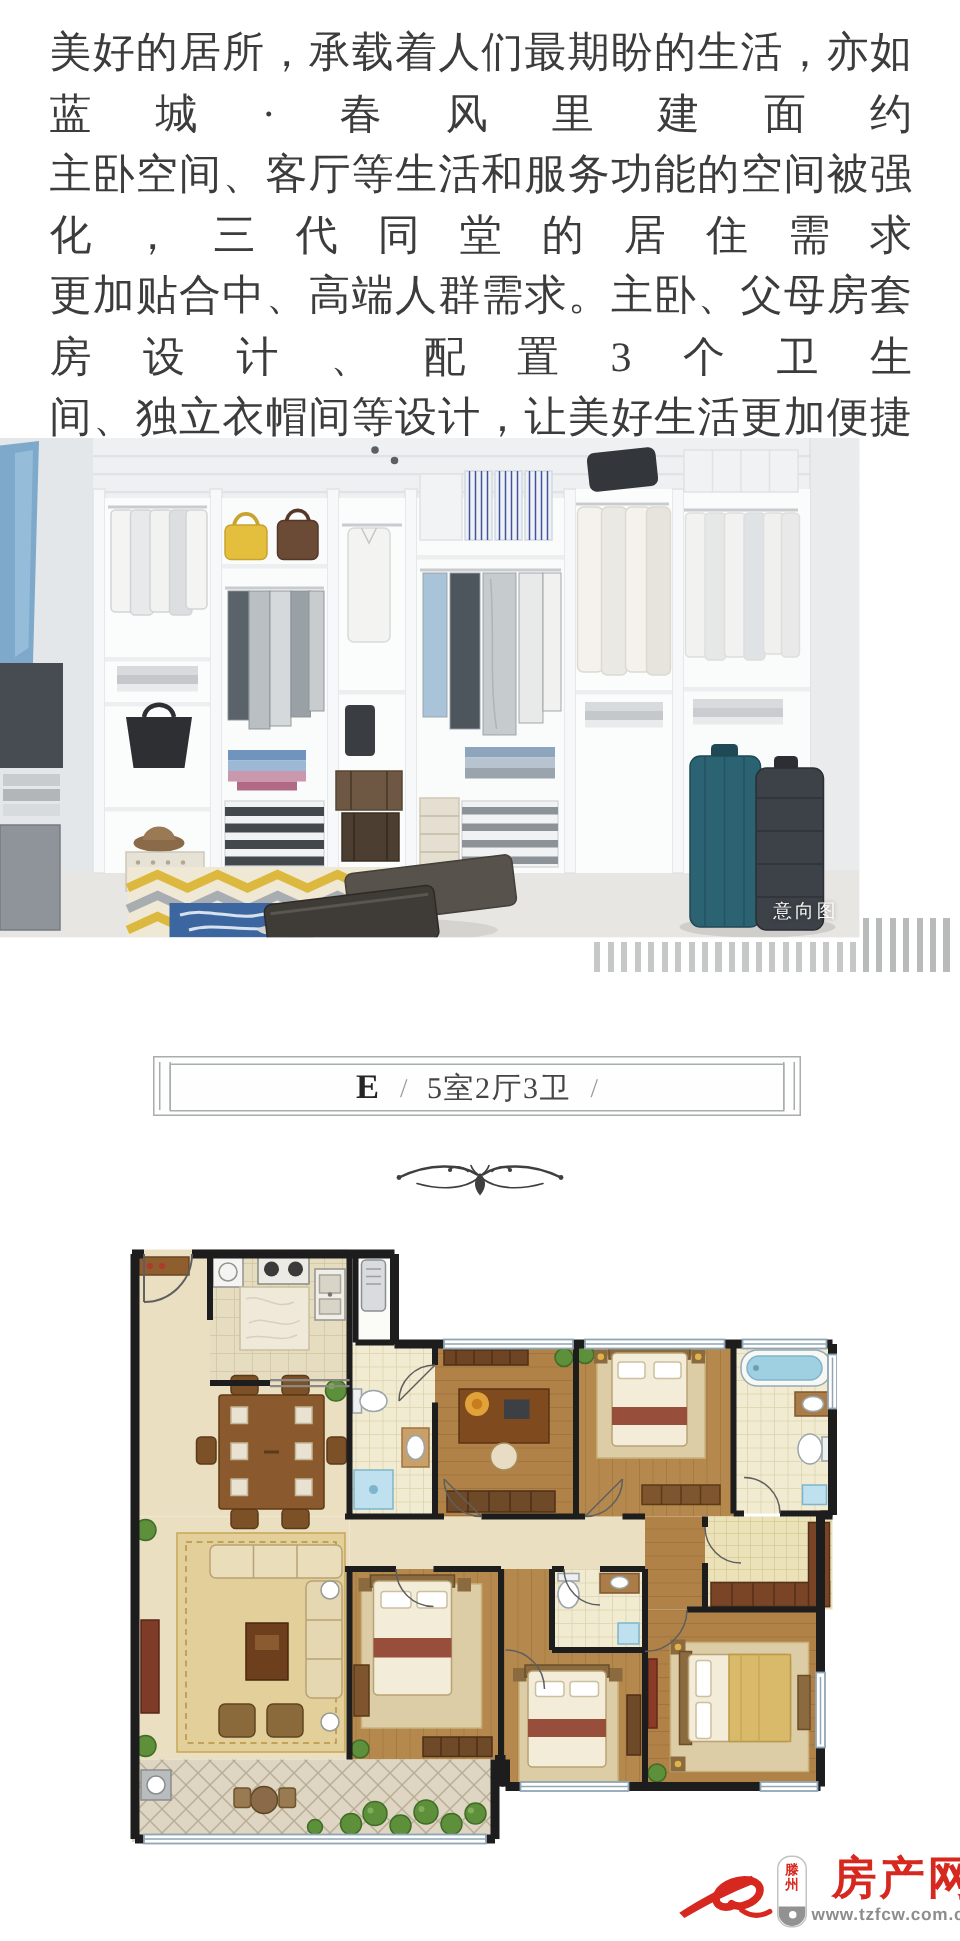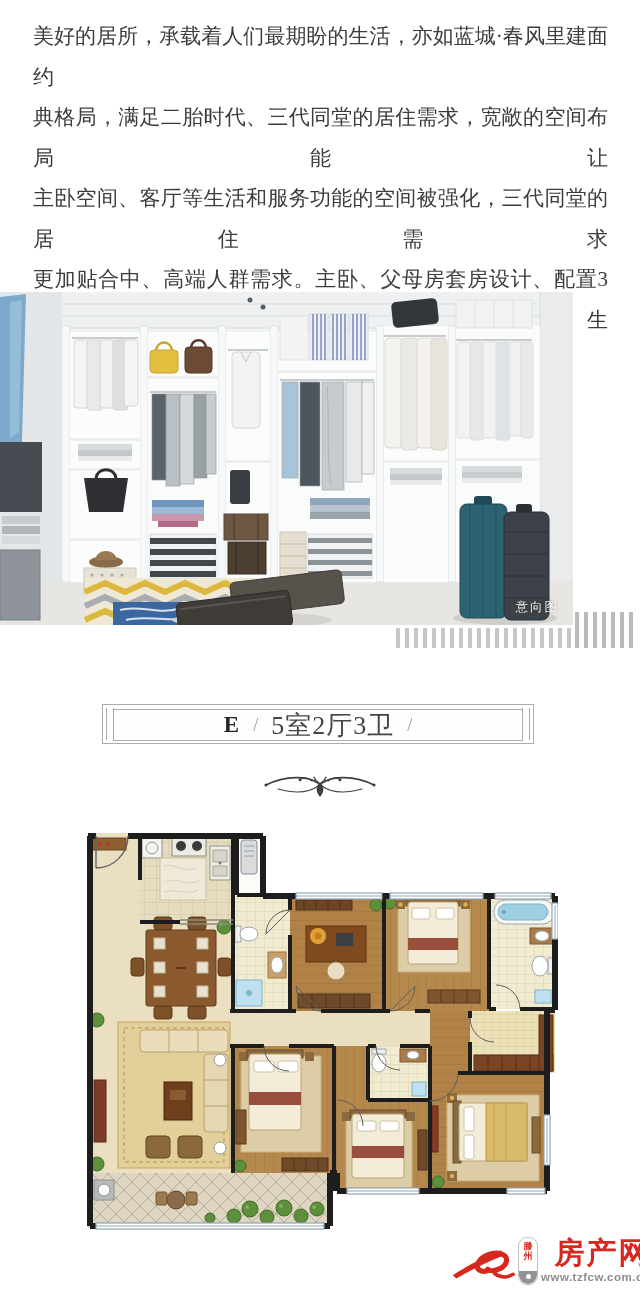--- a/index.html
+++ b/index.html
@@ -2,21 +2,21 @@
 <html><head>
 <meta charset="utf-8">
 <style>
   html,body{margin:0;padding:0;background:#ffffff;}
   .page{position:relative;width:640px;height:1294px;background:#ffffff;overflow:hidden;
         font-family:"Liberation Sans","DejaVu Sans",sans-serif;}
 
   
   .intro{position:absolute;left:33px;top:16px;width:575px;
          font-family:"Liberation Serif","DejaVu Serif",serif;
-         font-size:21px;line-height:40.5px;color:#3c3c3c;}
+         font-size:28px;line-height:40.5px;color:#3c3c3c;}
   .intro-line{text-align:justify;text-align-last:justify;white-space:normal;}
   .intro-line.last{text-align-last:left;}
 
   
   .photo{position:absolute;left:0;top:292px;width:573px;height:333px;overflow:hidden;background:#f2f3f4;}
   .photo svg{display:block;}
   .photo-caption{position:absolute;right:14px;bottom:9px;color:rgba(255,255,255,.93);
                  font-size:12.5px;letter-spacing:2px;text-shadow:0 0 3px rgba(0,0,0,.35);}
 
   
@@ -30,21 +30,21 @@
   .plaque{position:absolute;left:102px;top:704px;width:432px;height:40px;box-sizing:border-box;
           border:1px solid #a9adad;background:#fefefe;padding:4px 10px;}
   .plaque:before,.plaque:after{content:"";position:absolute;top:3px;bottom:3px;width:6px;
           border-left:1px solid #a9adad;border-right:1px solid #a9adad;}
   .plaque:before{left:3px;} .plaque:after{right:3px;}
   .plaque-inner{height:100%;border:1px solid #a9adad;display:flex;align-items:center;
           justify-content:center;gap:13px;
           font-family:"Liberation Serif","DejaVu Serif",serif;}
   .plaque-unit{font-size:23px;font-weight:bold;color:#262626;letter-spacing:1px;}
   .plaque-sep{font-size:18px;color:#9b9b9b;}
-  .plaque-text{font-size:26px;color:#454545;letter-spacing:1px;}
+  .plaque-text{font-size:20px;color:#454545;letter-spacing:1px;}
 
   
   .flourish{position:absolute;left:258px;top:768px;width:124px;height:32px;}
 
   
   .floorplan{position:absolute;left:84px;top:830px;width:474px;height:402px;}
 
   
   .logo{position:absolute;left:452px;top:1236px;width:188px;height:56px;display:flex;align-items:flex-start;}
   .logo-swoosh{width:68px;height:50px;margin-top:4px;flex:none;}
@@ -60,21 +60,20 @@
         font-family:"Liberation Sans","DejaVu Sans",sans-serif;}
   .logo-url{font-size:11.5px;font-weight:bold;color:#8d8d8d;letter-spacing:.5px;margin-top:1px;}
 </style>
 </head>
 <body>
 
 <div class="page">
 
   <div class="intro">
     <div class="intro-line">美好的居所，承载着人们最期盼的生活，亦如蓝城·春风里建面约</div>
-    <div class="intro-line">典格局，满足二胎时代、三代同堂的居住需求，宽敞的空间布局能让</div>
     <div class="intro-line">主卧空间、客厅等生活和服务功能的空间被强化，三代同堂的居住需求</div>
     <div class="intro-line">更加贴合中、高端人群需求。主卧、父母房套房设计、配置3个卫生</div>
     <div class="intro-line last">间、独立衣帽间等设计，让美好生活更加便捷私密。</div>
   </div>
 
   <div class="photo">
     <svg width="573" height="333" viewBox="0 0 573 333">
       <rect x="0" y="0" width="573" height="333" fill="#f2f3f4"></rect>
 
       <rect x="0" y="0" width="573" height="50" fill="#eef0f1"></rect>

